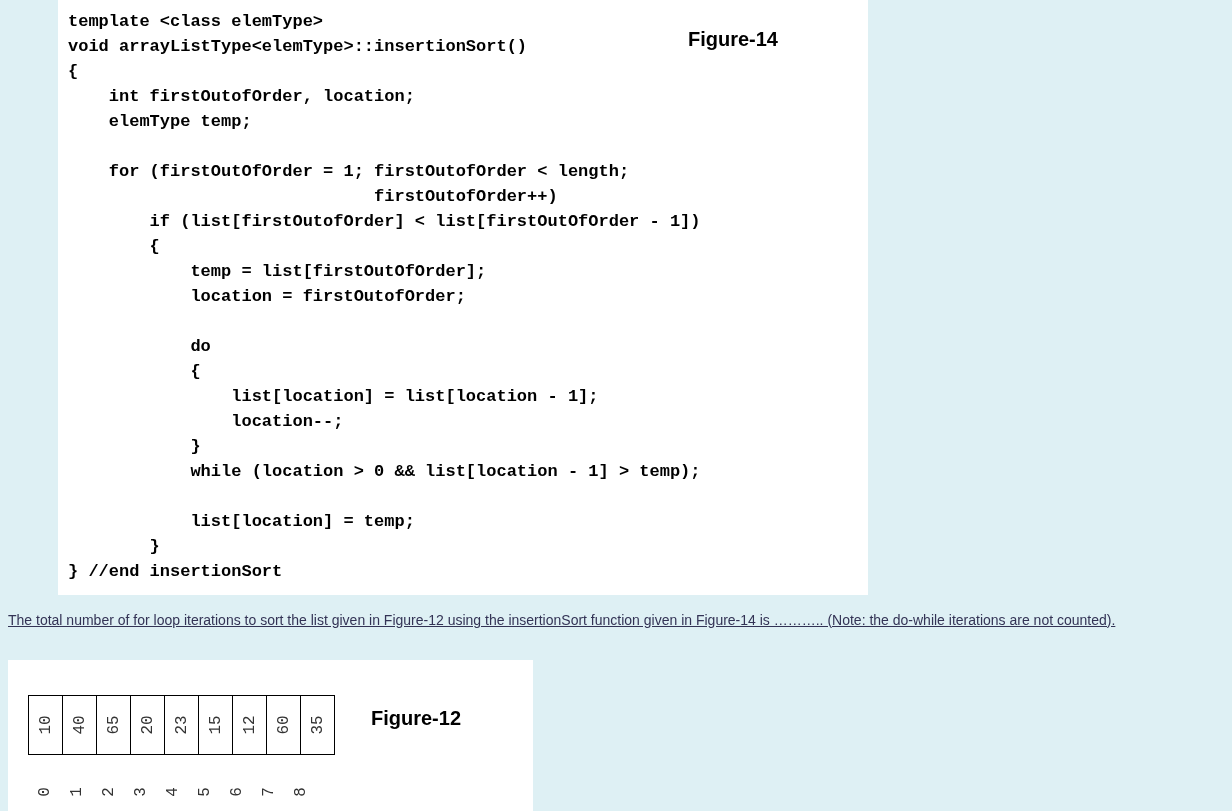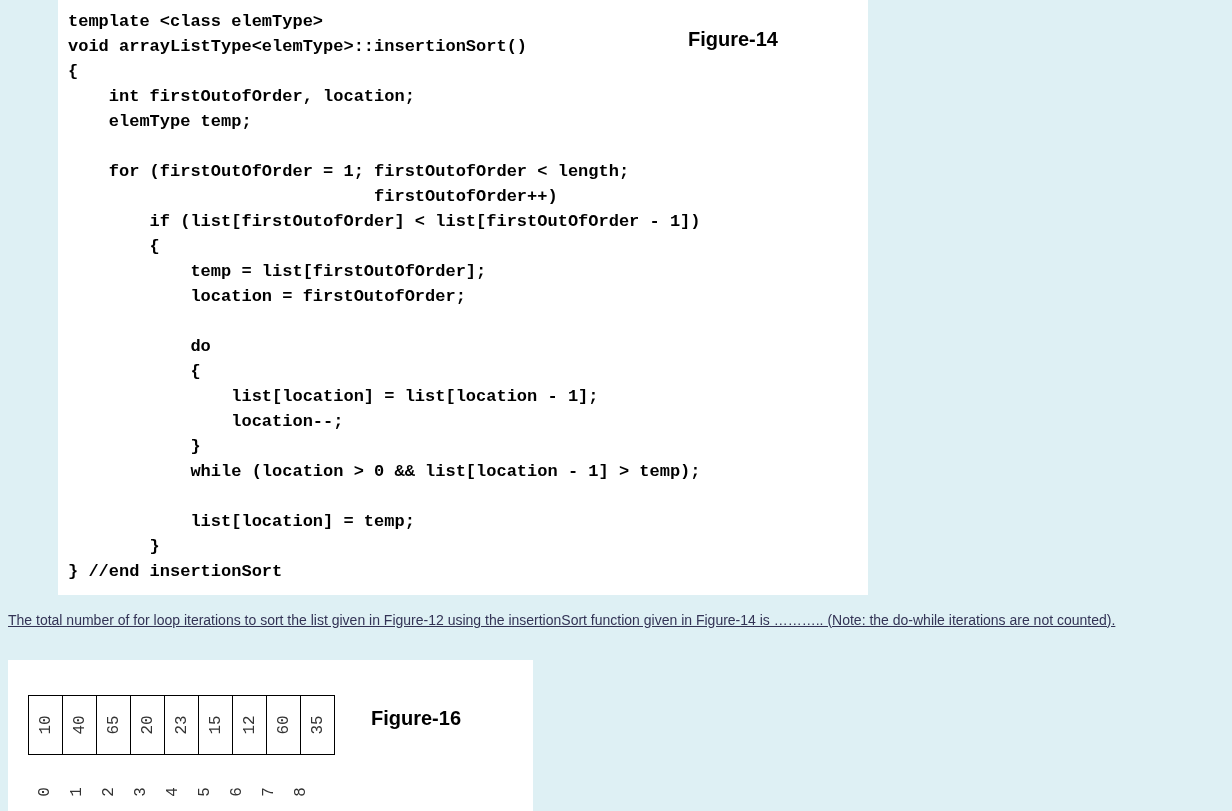--- a/index.html
+++ b/index.html
@@ -197,15 +197,15 @@
             <span class="index-text">6</span>
           </div>
           <div class="index-cell">
             <span class="index-text">7</span>
           </div>
           <div class="index-cell">
             <span class="index-text">8</span>
           </div>
         </div>
     </div>
-    <div class="fig12-label">Figure-16</div>
+    <div class="fig12-label">Figure-12</div>
   </div>
 </div>
 
 </body></html>

